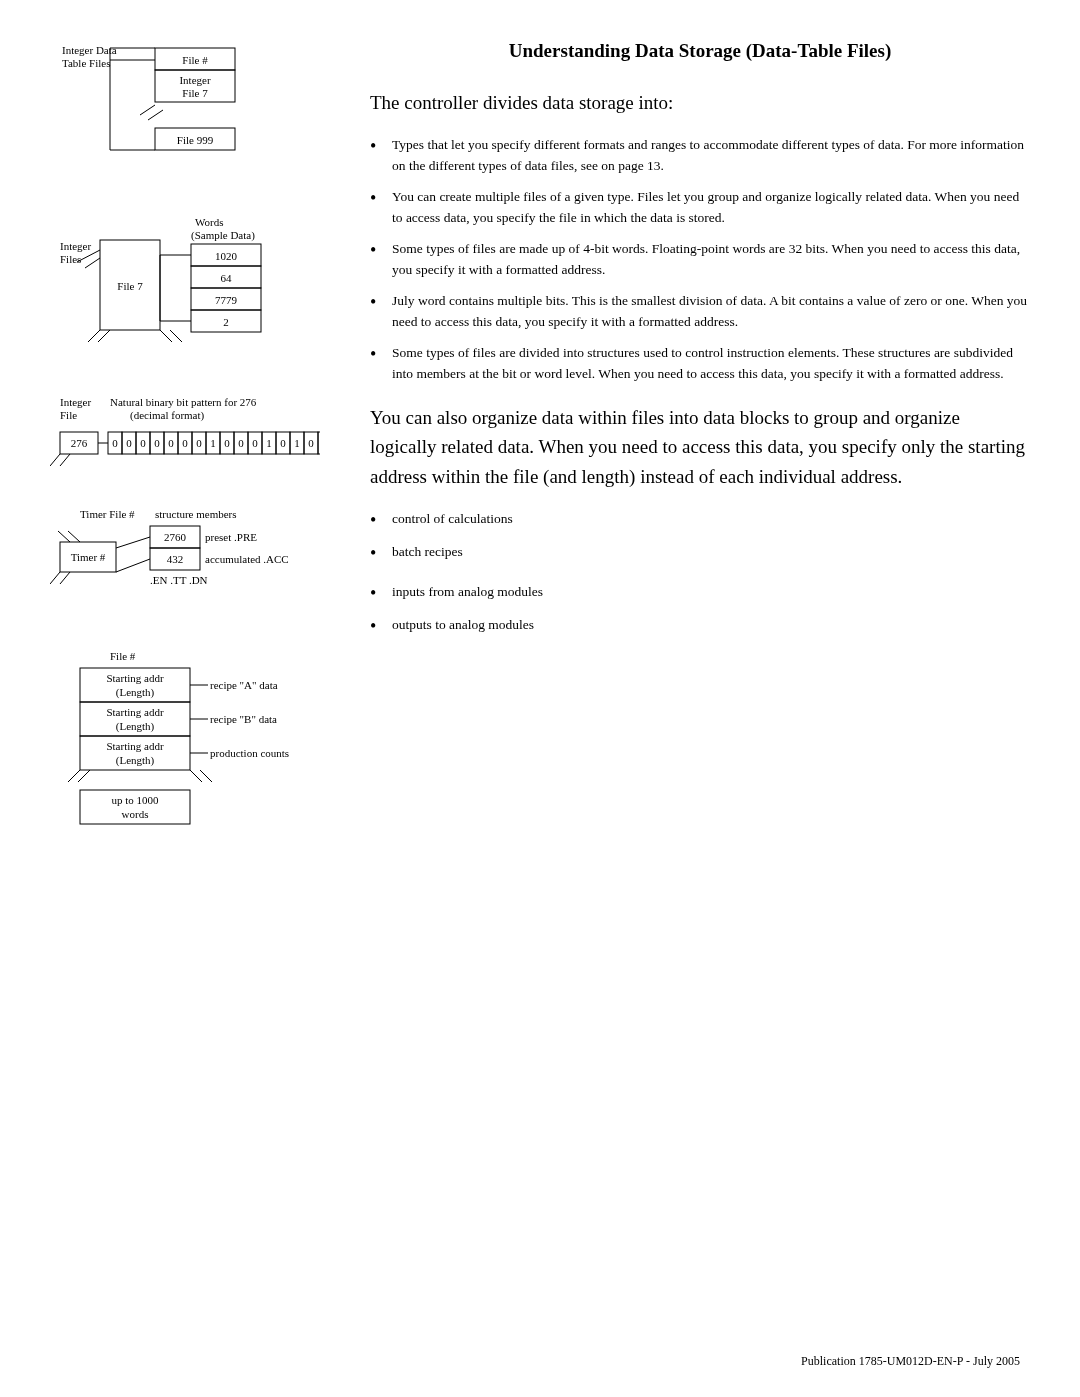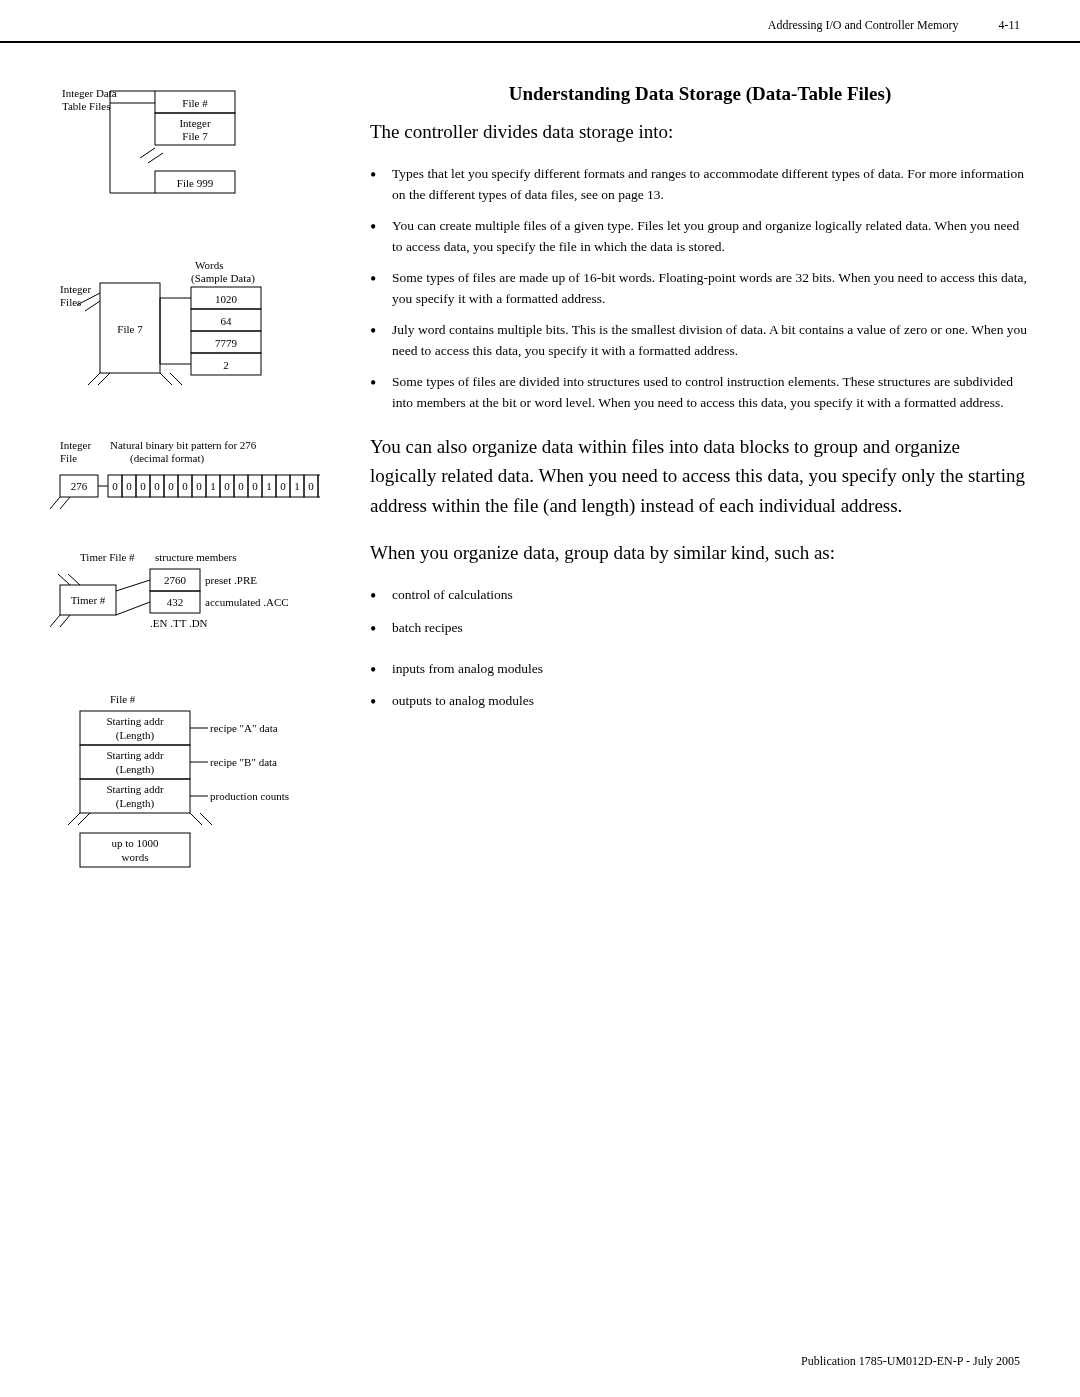--- a/index.html
+++ b/index.html
@@ -38,21 +38,21 @@
       padding-top: 10px;
     }
     .right-column {
       flex: 1;
       padding-left: 10px;
     }
     .page-title {
       font-size: 19px;
       font-weight: bold;
       text-align: center;
-      margin-bottom: 12px;
+      margin-bottom: 26px;
       margin-top: 10px;
     }
     .body-text {
       font-size: 19px;
       line-height: 1.55;
       margin-bottom: 18px;
     }
     .bullet-section {
       margin-bottom: 18px;
     }
@@ -109,24 +109,20 @@
       font-size: 12px;
       border-top: none;
       align-items: center;
     }
   </style>
 </head>
 <body>
 
 <div class="page">
 
-  <div class="header">
-    <span>Addressing I/O and Controller Memory</span>
-    <span style="margin-left:40px;">4-11</span>
-  </div>
 
   <div class="content">
 
     <div class="left-column">
 
       <div class="diagram diag1">
         <svg width="270" height="140">
 
           <text x="12" y="14" font-size="11" font-family="Times New Roman">Integer Data</text>
           <text x="12" y="27" font-size="11" font-family="Times New Roman">Table Files</text>
@@ -317,35 +313,34 @@
         <div class="bullet-item">
           <span class="bullet-dot">•</span>
           <span>Types that let you specify different formats and ranges to accommodate different types of data. For more information on the different types of data files, see  on page 13.</span>
         </div>
         <div class="bullet-item">
           <span class="bullet-dot">•</span>
           <span>You can create multiple files of a given type.  Files let you group and organize logically related data.  When you need to access data, you specify the file in which the data is stored.</span>
         </div>
         <div class="bullet-item">
           <span class="bullet-dot">•</span>
-          <span>Some types of files are made up of 16-bit words.  Floating-point words are 32 bits.  When you need to access this data, you specify it with a formatted address.</span>
+          <span>Some types of files are made up of 4-bit words.  Floating-point words are 32 bits.  When you need to access this data, you specify it with a formatted address.</span>
         </div>
         <div class="bullet-item">
           <span class="bullet-dot">•</span>
           <span>July word contains multiple bits.  This is the smallest division of data.  A bit contains a value of zero or one.  When you need to access this data, you specify it with a formatted address.</span>
         </div>
         <div class="bullet-item">
           <span class="bullet-dot">•</span>
           <span>Some types of files are divided into structures used to control instruction elements.  These structures are subdivided into members at the bit or word level.  When you need to access this data, you specify it with a formatted address.</span>
         </div>
       </div>
 
       <p class="body-text">You can also organize data within files into data blocks to group and organize logically related data.  When you need to access this data, you specify only the starting address within the file (and length) instead of each individual address.</p>
 
-      <p class="body-text">When you organize data, group data by similar kind, such as:</p>
 
       <div class="bullet-section">
         <div class="bullet-item">
           <span class="bullet-dot">•</span>
           <span>control of calculations</span>
         </div>
         <div class="bullet-item">
           <span class="bullet-dot">•</span>
           <span>batch recipes</span>
         </div>

